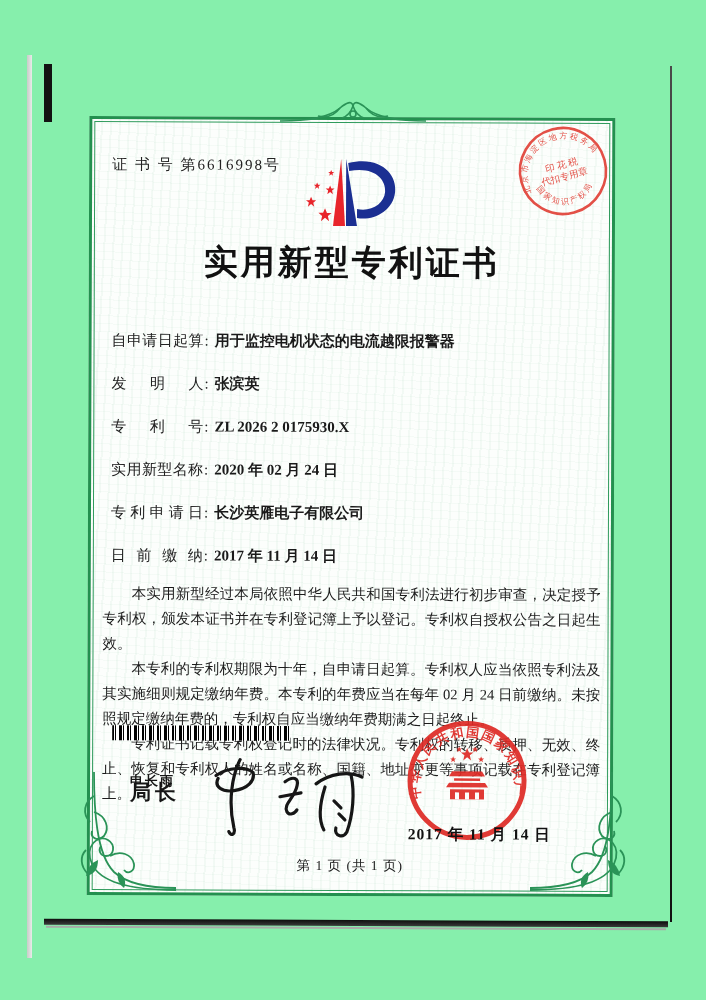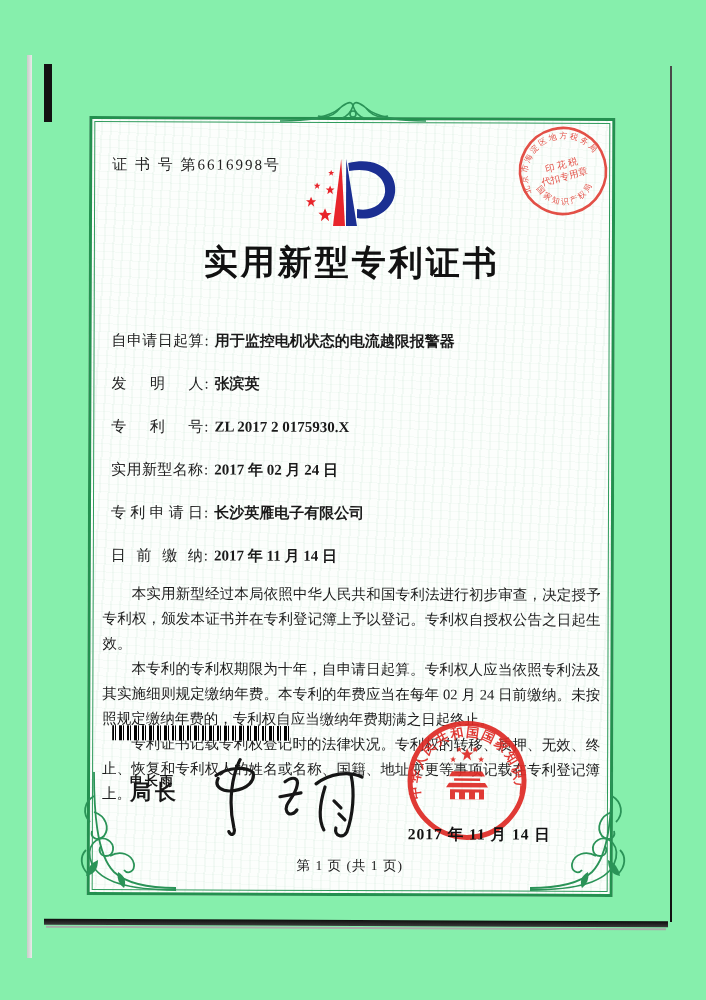--- a/index.html
+++ b/index.html
@@ -99,24 +99,24 @@
     <div class="title">实用新型专利证书</div>
 
     <div class="fields">
       <div class="frow">
         <span class="flabel">自申请日起算</span><span class="fcolon">:</span><span class="fvalue">用于监控电机状态的电流越限报警器</span>
       </div>
       <div class="frow">
         <span class="flabel">发明人</span><span class="fcolon">:</span><span class="fvalue">张滨英</span>
       </div>
       <div class="frow">
-        <span class="flabel">专利号</span><span class="fcolon">:</span><span class="fvalue">ZL 2017 2 0175930.X</span>
-      </div>
-      <div class="frow">
-        <span class="flabel">实用新型名称</span><span class="fcolon">:</span><span class="fvalue">2017 年 02 月 24 日</span>
+        <span class="flabel">专利号</span><span class="fcolon">:</span><span class="fvalue">ZL 2026 2 0175930.X</span>
+      </div>
+      <div class="frow">
+        <span class="flabel">实用新型名称</span><span class="fcolon">:</span><span class="fvalue">2020 年 02 月 24 日</span>
       </div>
       <div class="frow">
         <span class="flabel">专利申请日</span><span class="fcolon">:</span><span class="fvalue">长沙英雁电子有限公司</span>
       </div>
       <div class="frow">
         <span class="flabel">日前缴纳</span><span class="fcolon">:</span><span class="fvalue">2017 年 11 月 14 日</span>
       </div>
     </div>
 
     <div class="paras">

